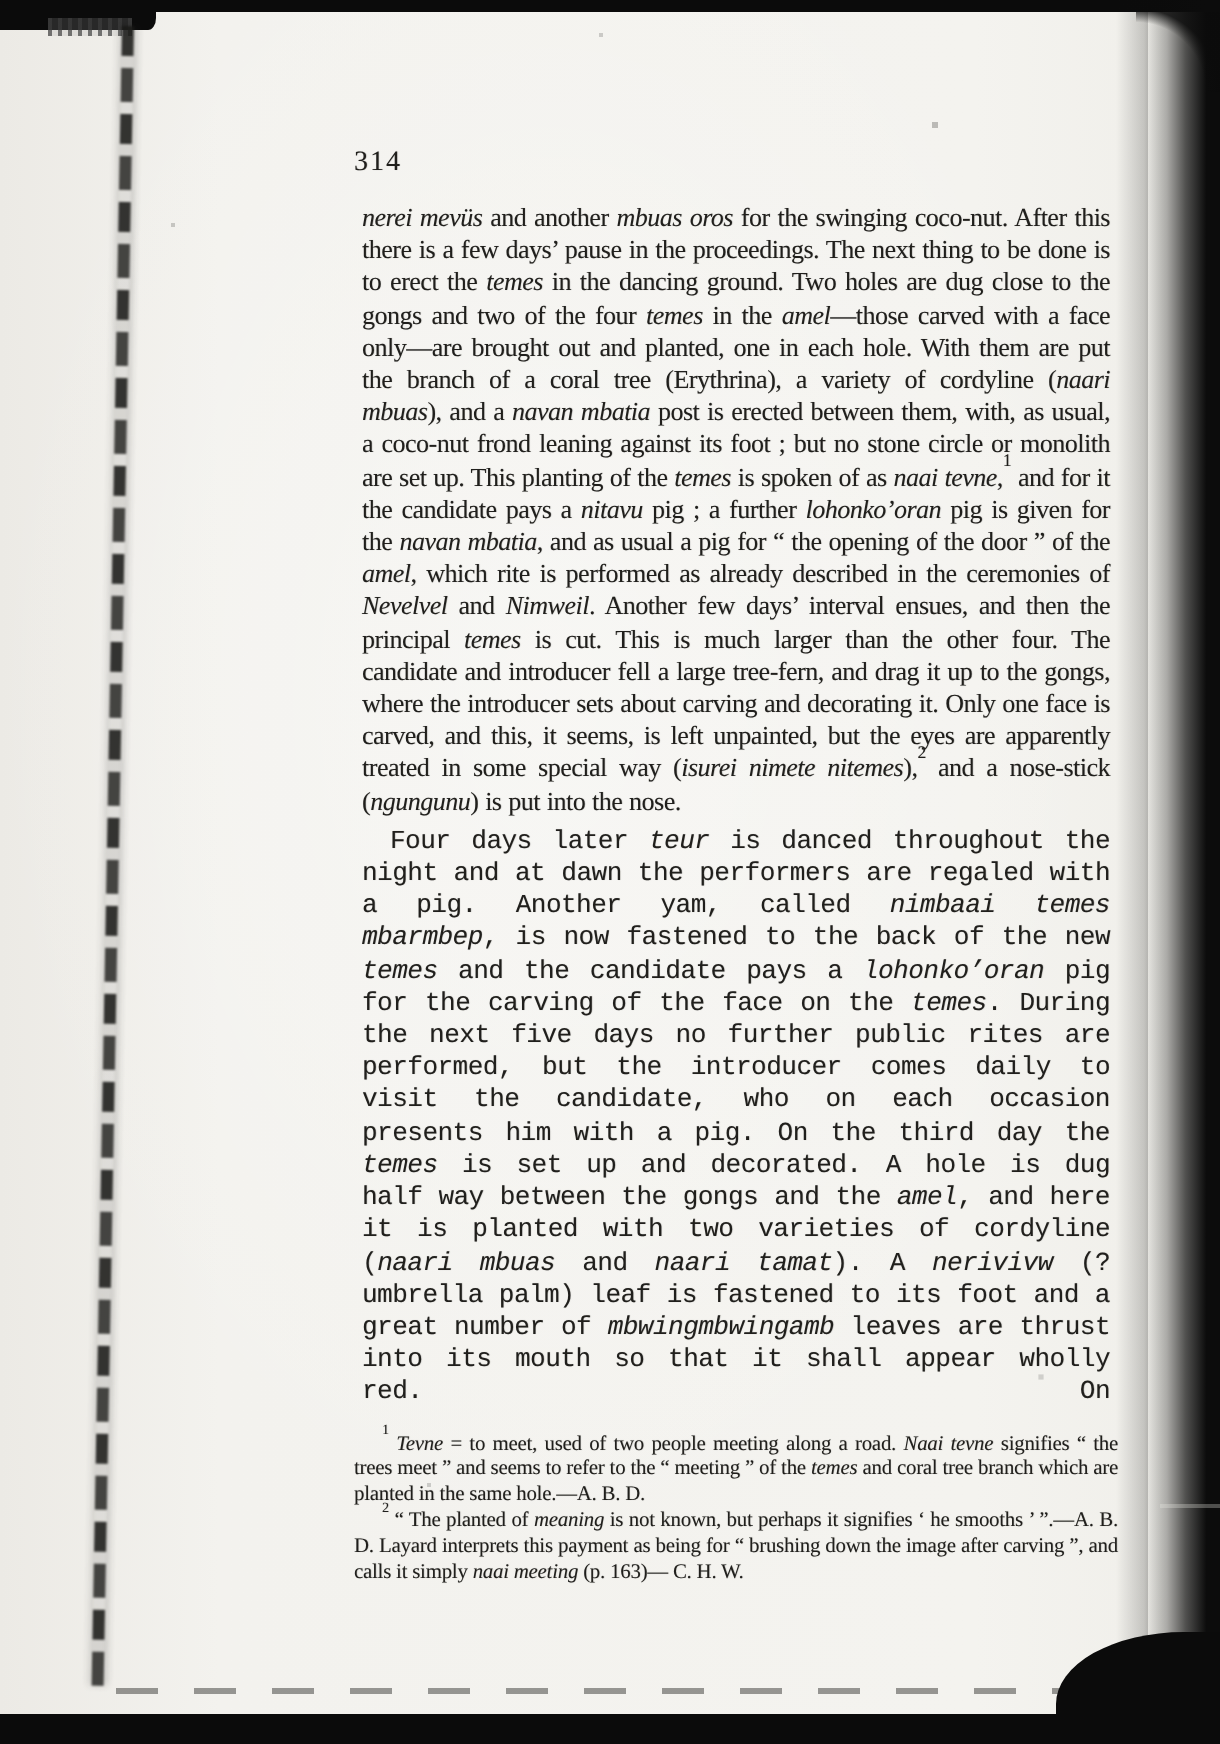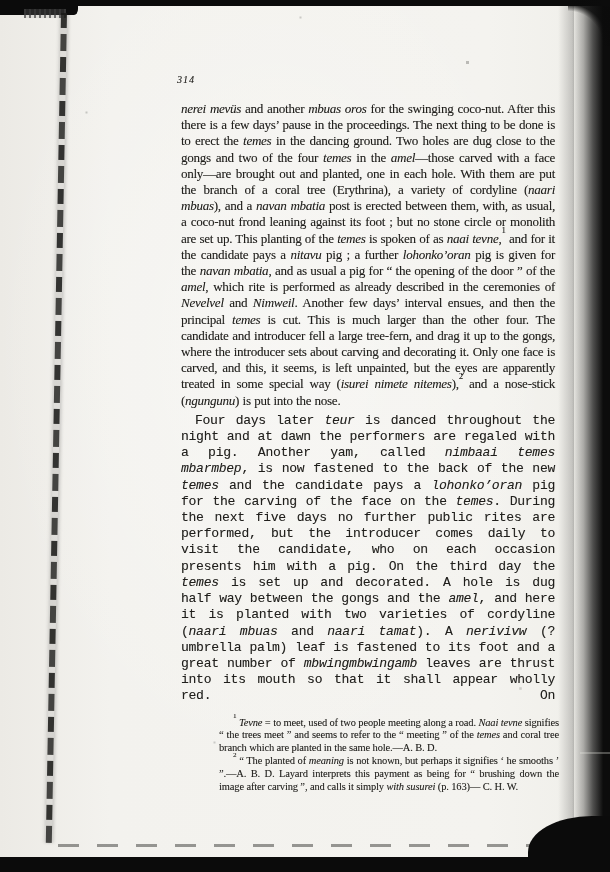--- a/index.html
+++ b/index.html
@@ -38,28 +38,28 @@
   .bottom-bar { position:absolute; left:0; bottom:0; width:100%; height:15px; background:#0b0b0b; }
   .specks { position:absolute; top:0; left:0; width:1px; height:1px; background:transparent;
     box-shadow: 467px 62px 0 1px rgba(80,80,78,.35),
                 86px 112px 0 .5px rgba(95,95,92,.3),
                 300px 17px 0 .5px rgba(105,105,102,.3),
                 214px 742px 0 .5px rgba(110,110,106,.3),
                 520px 688px 0 .8px rgba(120,120,116,.28); }
   
   .page-content { position:absolute; left:177px; top:74px; width:382px; color:#201f1c;
     text-shadow:.2px .2px .4px rgba(35,35,32,.35); }
-  .page-header { position:relative; height:23px; font-size:10px;font-style:italic; }
+  .page-header { position:relative; height:23px; font-size:14px; }
   .page-number { position:absolute; left:0; top:0; letter-spacing:1px; }
   .running-title { position:absolute; left:0; right:0; top:0; text-align:center; letter-spacing:1.6px; }
   .body-text { font-size:13px; line-height:16.2px; text-align:justify; letter-spacing:-.25px; word-spacing:.4px; }
   .body-text p { margin:4px; }
   p.indent { text-indent:14px; }
   p.justify-last { text-align-last:justify;font-family:Liberation Mono, monospace; }
-  .footnotes { margin-top:12px; font-size:10.4px; line-height:12.9px; text-align:justify; letter-spacing:-.1px;margin-left:42px; }
+  .footnotes { margin-top:12px; font-size:10.4px; line-height:12.9px; text-align:justify; letter-spacing:-.1px; }
   .footnotes p { margin:0; text-indent:14px; }
   sup { font-size:.68em; line-height:0; position:relative; top:-.45em; }
 </style>
 </head>
 <body>
 
 <div class="scan">
   <div class="top-bar"></div>
   <div class="top-left-block"></div>
   <div class="tape-marks"></div>
@@ -76,16 +76,16 @@
   <div class="page-content">
     <div class="page-header">
       <span class="page-number">314</span>
     </div>
     <div class="body-text" id="body-text">
         <p><i>nerei mevüs</i><span> and another </span><i>mbuas oros</i><span> for the swinging coco-nut.  After this there is a few days’ pause in the proceedings.  The next thing to be done is to erect the </span><i>temes</i><span> in the dancing ground. Two holes are dug close to the gongs and two of the four </span><i>temes</i><span> in the </span><i>amel</i><span>—those carved with a face only—are brought out and planted, one in each hole.  With them are put the branch of a coral tree (Erythrina), a variety of cordyline (</span><i>naari mbuas</i><span>), and a </span><i>navan mbatia</i><span> post is erected between them, with, as usual, a coco-nut frond leaning against its foot ;  but no stone circle or monolith are set up.  This planting of the </span><i>temes</i><span> is spoken of as </span><i>naai tevne</i><span>,</span><sup>1</sup><span> and for it the candidate pays a </span><i>nitavu</i><span> pig ;  a further </span><i>lohonko’oran</i><span> pig is given for the </span><i>navan mbatia</i><span>, and as usual a pig for “ the opening of the door ” of the </span><i>amel</i><span>, which rite is performed as already described in the ceremonies of </span><i>Nevelvel</i><span> and </span><i>Nimweil</i><span>.  Another few days’ interval ensues, and then the principal </span><i>temes</i><span> is cut.  This is much larger than the other four.  The candidate and introducer fell a large tree-fern, and drag it up to the gongs, where the introducer sets about carving and decorating it.  Only one face is carved, and this, it seems, is left unpainted, but the eyes are apparently treated in some special way (</span><i>isurei nimete nitemes</i><span>),</span><sup>2</sup><span> and a nose-stick (</span><i>ngungunu</i><span>) is put into the nose.</span></p>
         <p class="indent justify-last"><span>Four days later </span><i>teur</i><span> is danced throughout the night and at dawn the performers are regaled with a pig.  Another yam, called </span><i>nimbaai temes mbarmbep</i><span>, is now fastened to the back of the new </span><i>temes</i><span> and the candidate pays a </span><i>lohonko’oran</i><span> pig for the carving of the face on the </span><i>temes</i><span>.  During the next five days no further public rites are performed, but the introducer comes daily to visit the candidate, who on each occasion presents him with a pig.  On the third day the </span><i>temes</i><span> is set up and decorated. A hole is dug half way between the gongs and the </span><i>amel</i><span>, and here it is planted with two varieties of cordyline (</span><i>naari mbuas</i><span> and </span><i>naari tamat</i><span>).  A </span><i>nerivivw</i><span> (? umbrella palm) leaf is fastened to its foot and a great number of </span><i>mbwingmbwingamb</i><span> leaves are thrust into its mouth so that it shall appear wholly red.  On</span></p>
       </div>
     <div class="footnotes" id="footnotes">
         <p><sup>1</sup><span> </span><i>Tevne</i><span> = to meet, used of two people meeting along a road.  </span><i>Naai tevne</i><span> signifies “ the trees meet ” and seems to refer to the “ meeting ” of the </span><i>temes</i><span> and coral tree branch which are planted in the same hole.—A. B. D.</span></p>
-        <p><sup>2</sup><span> “ The planted of </span><i>meaning</i><span> is not known, but perhaps it signifies ‘ he smooths ’ ”.—A. B. D.  Layard interprets this payment as being for “ brushing down the image after carving ”, and calls it simply </span><i>with susurei</i><span> (p. 163)— C. H. W.</span></p>
+        <p><sup>2</sup><span> “ The planted of </span><i>meaning</i><span> is not known, but perhaps it signifies ‘ he smooths ’ ”.—A. B. D.  Layard interprets this payment as being for “ brushing down the image after carving ”, and calls it simply </span><i>naai meeting</i><span> (p. 163)— C. H. W.</span></p>
       </div>
   </div>
 </div>
 
 </body></html>

